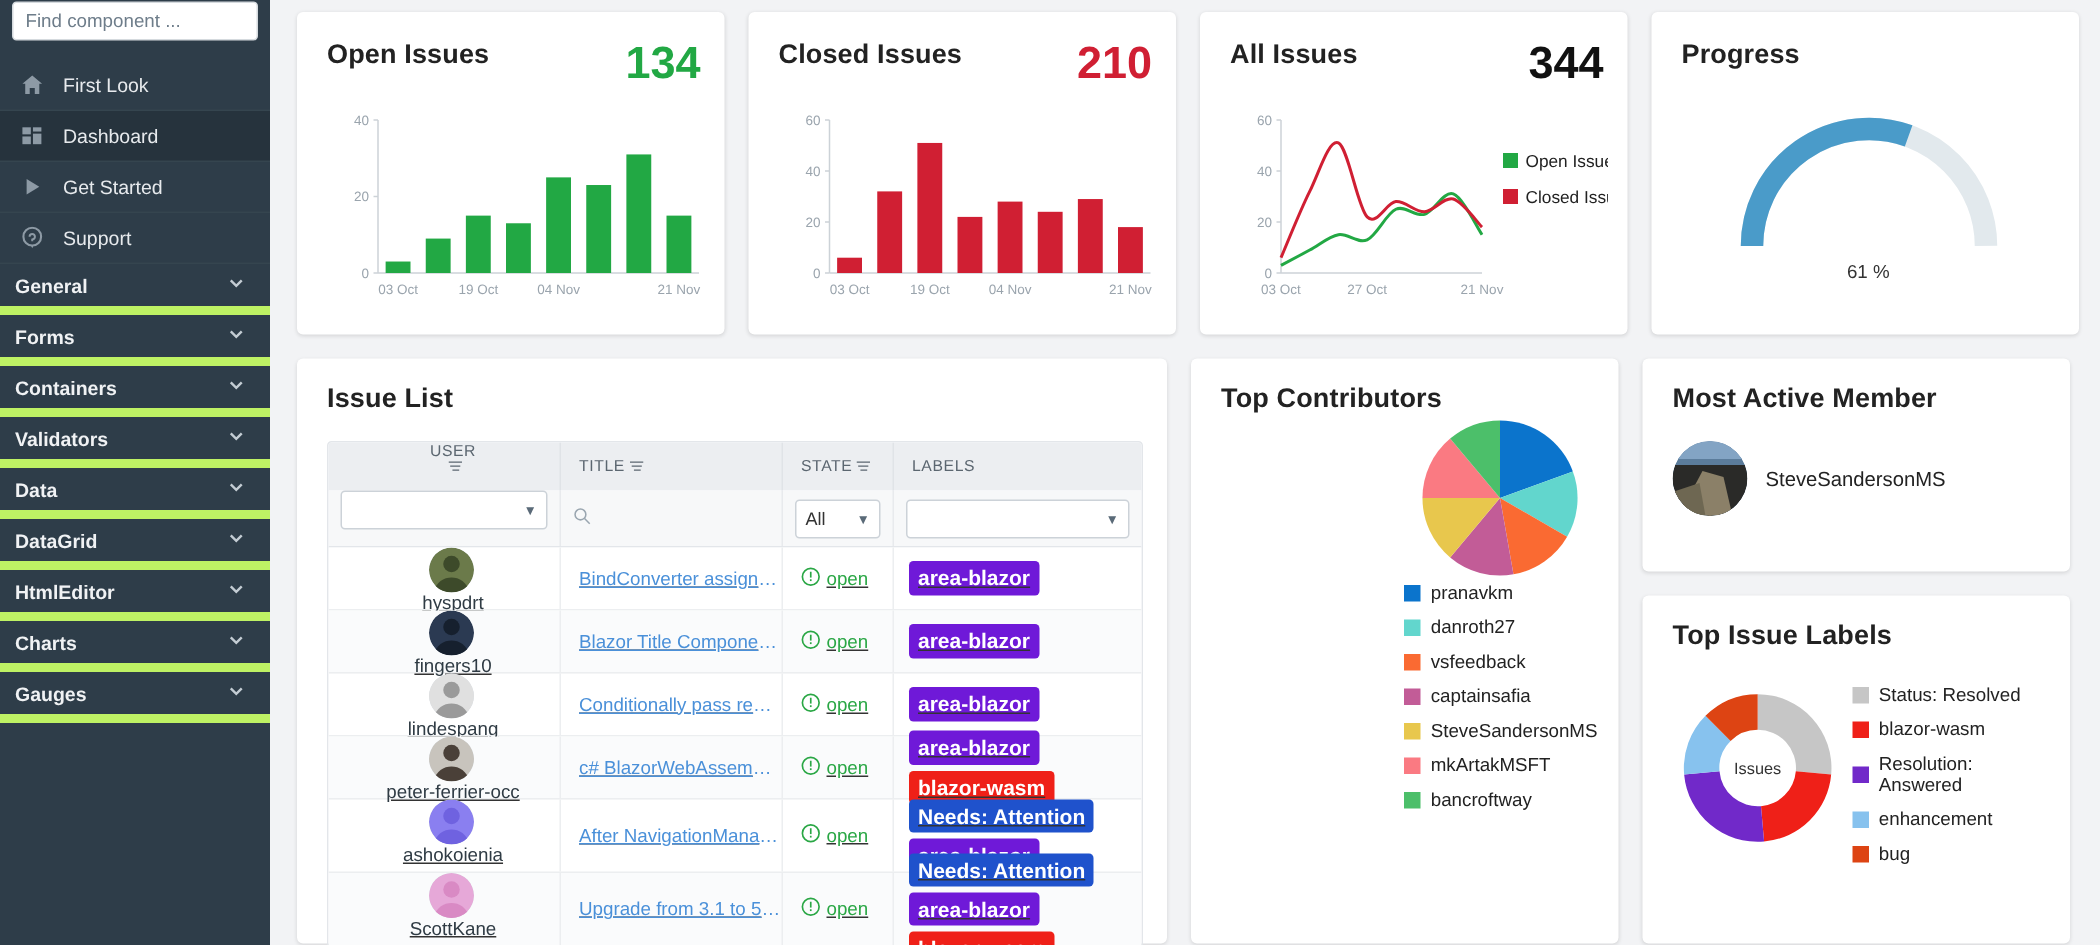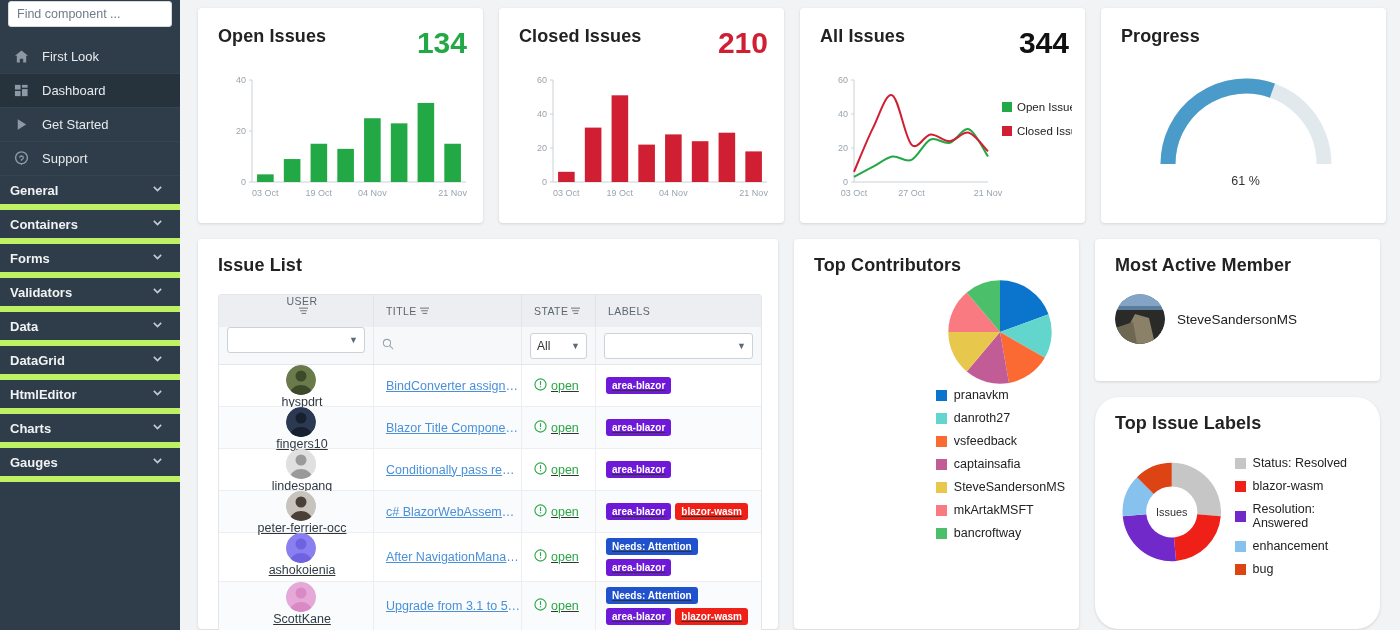--- a/index.html
+++ b/index.html
@@ -112,39 +112,39 @@
   .avatar {
     width: 30px; height: 30px; border-radius: 50%;
     margin-right: 2px; flex-shrink: 0; overflow: hidden;
     background: #d8dde2;
   }
   .uname { font-size: 12.5px; color: #2f3b44; }
   .ttl { font-size: 12.5px; color: #4a90d9; overflow: hidden; white-space: nowrap; text-overflow: ellipsis; }
   .state { display: flex; align-items: center; gap: 4px; color: #2aa745; font-size: 12.5px; }
   .labels-cell { display: flex; flex-wrap: wrap; gap: 4px; align-content: center; padding: 4px 6px 4px 10px; }
   .tag {
-    font-size: 10px; font-weight: 700; color: #fff;
+    font-size: 14px; font-weight: 700; color: #fff;
     border-radius: 3px; padding: 2px 6px; line-height: 1.3;
     white-space: nowrap;
   }
 
   
   .contrib-card { width: 285px; height: 390px; padding: 16px 14px 0 20px; }
   .pie-area { display: flex; align-items: flex-end; height: 300px; flex-direction: column; }
   .legend { display: flex; flex-direction: column; gap: 9px; }
   .leg { display: flex; align-items: center; gap: 7px; font-size: 12.5px; color: #222; }
   .sw { width: 11px; height: 11px; flex-shrink: 0; }
 
   
   .rcol { display: flex; flex-direction: column; gap: 16px; width: 258px; }
   .member-card { width: 285px; height: 142px; padding: 16px 16px 0 20px; }
   .member-row { display: flex; align-items: center; gap: 12px; margin-top: 18px; }
   .member-av { width: 50px; height: 50px; border-radius: 50%; overflow:hidden; }
   .member-name { font-size: 13.5px; color: #222; }
-  .labels-card { width: 285px; height: 232px; padding: 16px 14px 0 20px; overflow:hidden;border-radius:24px; }
+  .labels-card { width: 285px; height: 232px; padding: 16px 14px 0 20px; overflow:hidden; }
   .donut-area { display: flex; align-items: flex-start; margin-top: 18px; }
 
   .axis-txt { font-size: 9px; fill: #9aa4ad; font-family: "Liberation Sans", sans-serif; }
 </style>
 </head>
 <body>
 
 <div class="app">
 
   <div class="sidebar">
@@ -195,27 +195,27 @@
     </div>
 
     <div>
       <div class="nav-group">
         <span>General</span>
         <span class="chev"><svg width="13" height="13" viewBox="0 0 16 16">
               <path d="M3.5 6 8 10.5 12.5 6" fill="none" stroke="currentColor" stroke-width="2"></path>
             </svg></span>
       </div>
       <div class="nav-group">
+        <span>Forms</span>
+        <span class="chev"><svg width="13" height="13" viewBox="0 0 16 16">
+              <path d="M3.5 6 8 10.5 12.5 6" fill="none" stroke="currentColor" stroke-width="2"></path>
+            </svg></span>
+      </div>
+      <div class="nav-group">
         <span>Containers</span>
-        <span class="chev"><svg width="13" height="13" viewBox="0 0 16 16">
-              <path d="M3.5 6 8 10.5 12.5 6" fill="none" stroke="currentColor" stroke-width="2"></path>
-            </svg></span>
-      </div>
-      <div class="nav-group">
-        <span>Forms</span>
         <span class="chev"><svg width="13" height="13" viewBox="0 0 16 16">
               <path d="M3.5 6 8 10.5 12.5 6" fill="none" stroke="currentColor" stroke-width="2"></path>
             </svg></span>
       </div>
       <div class="nav-group">
         <span>Validators</span>
         <span class="chev"><svg width="13" height="13" viewBox="0 0 16 16">
               <path d="M3.5 6 8 10.5 12.5 6" fill="none" stroke="currentColor" stroke-width="2"></path>
             </svg></span>
       </div>

